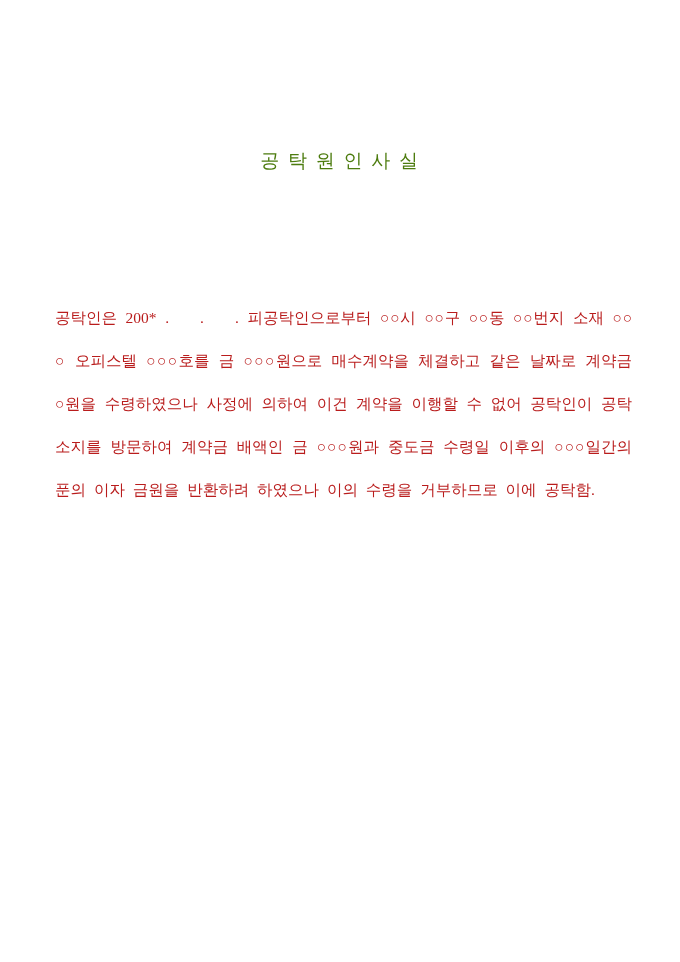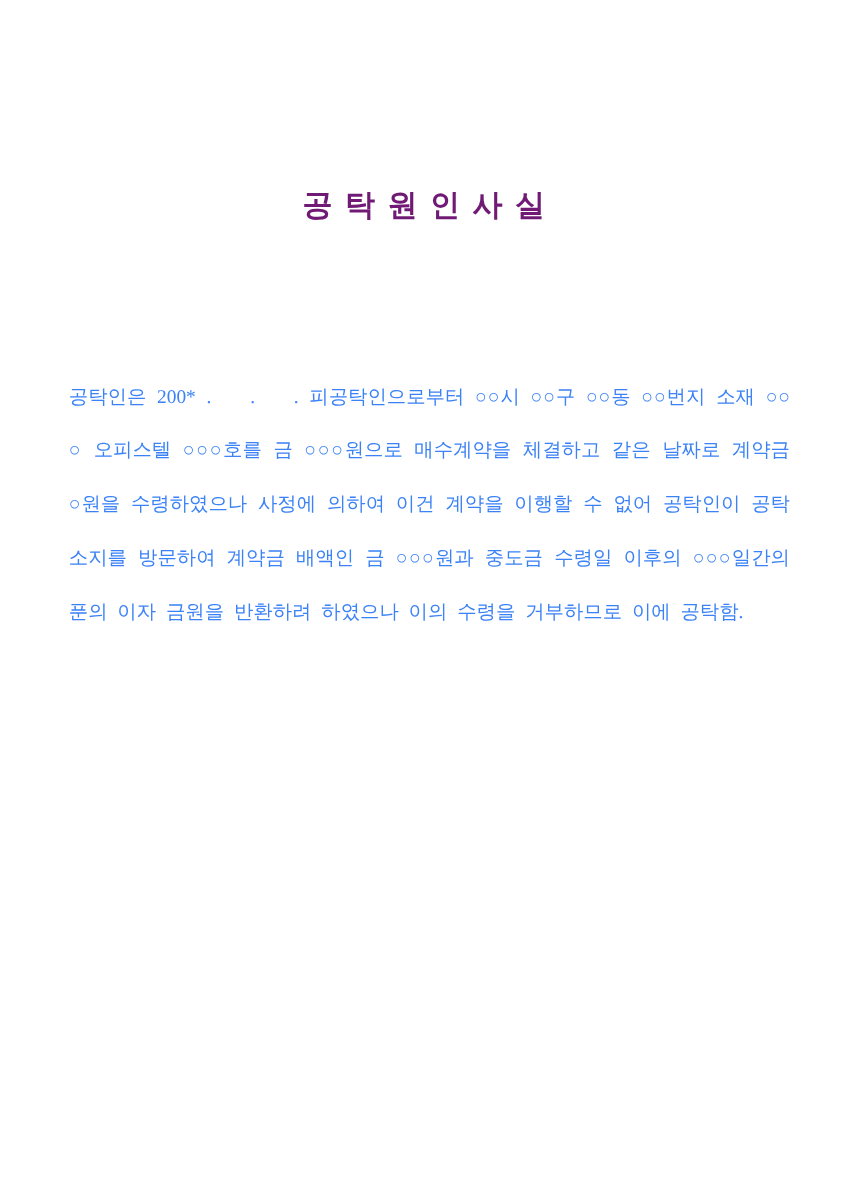--- a/index.html
+++ b/index.html
@@ -16,33 +16,33 @@
     font-family: "Liberation Serif", "DejaVu Serif", serif;
     color: #141414;
   }
   .doc-title {
     position: absolute;
     top: 148px;
     left: 0;
     width: 100%;
     margin: 0;
     text-align: center;
-    font-size: 24px;
-    font-weight: bold;
+    font-size: 19px;
+    font-weight: normal;
     letter-spacing: 2px;
-    color: #701a75;
+    color: #4d7c0f;
     white-space: pre;
   }
   .doc-body {
     position: absolute;
     top: 296px;
     left: 55px;
     width: 577px;
     font-size: 15.5px;
-    color: #3b82f6;
+    color: #b91c1c;
   }
   .para-line {
     line-height: 43px;
     height: 43px;
     word-spacing: 4px;
     text-align: justify;
     text-align-last: justify;
     white-space: normal;
     overflow: hidden;
   }

